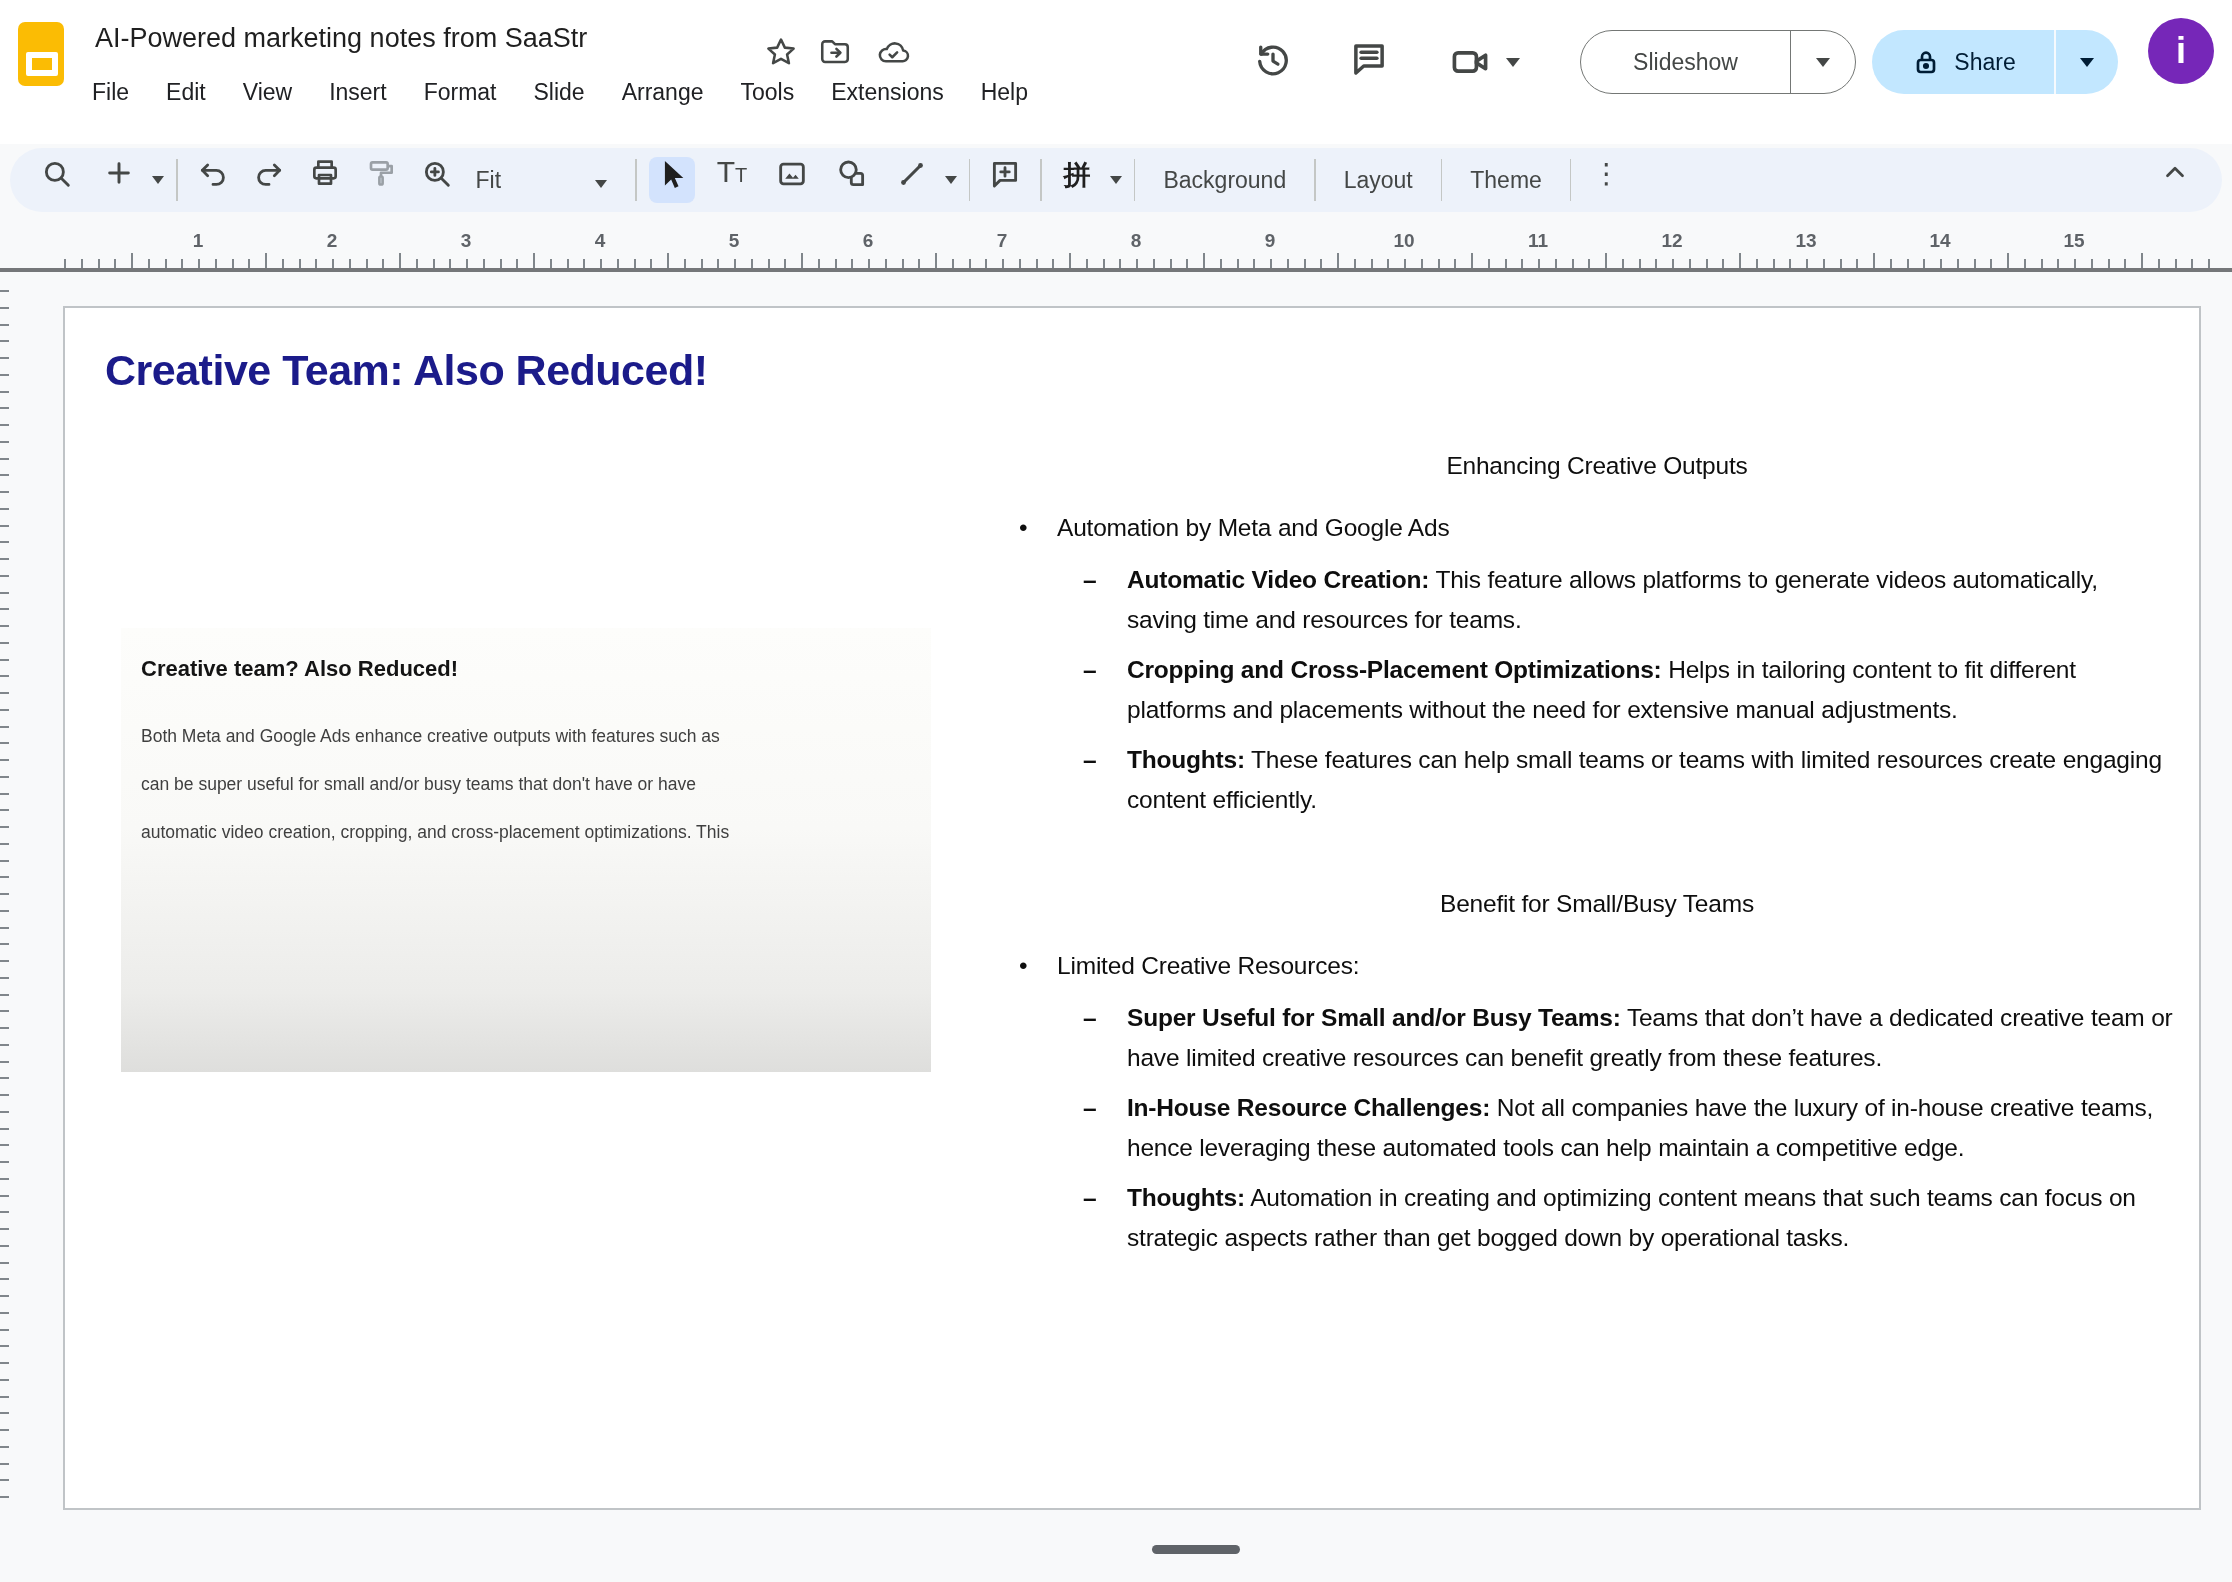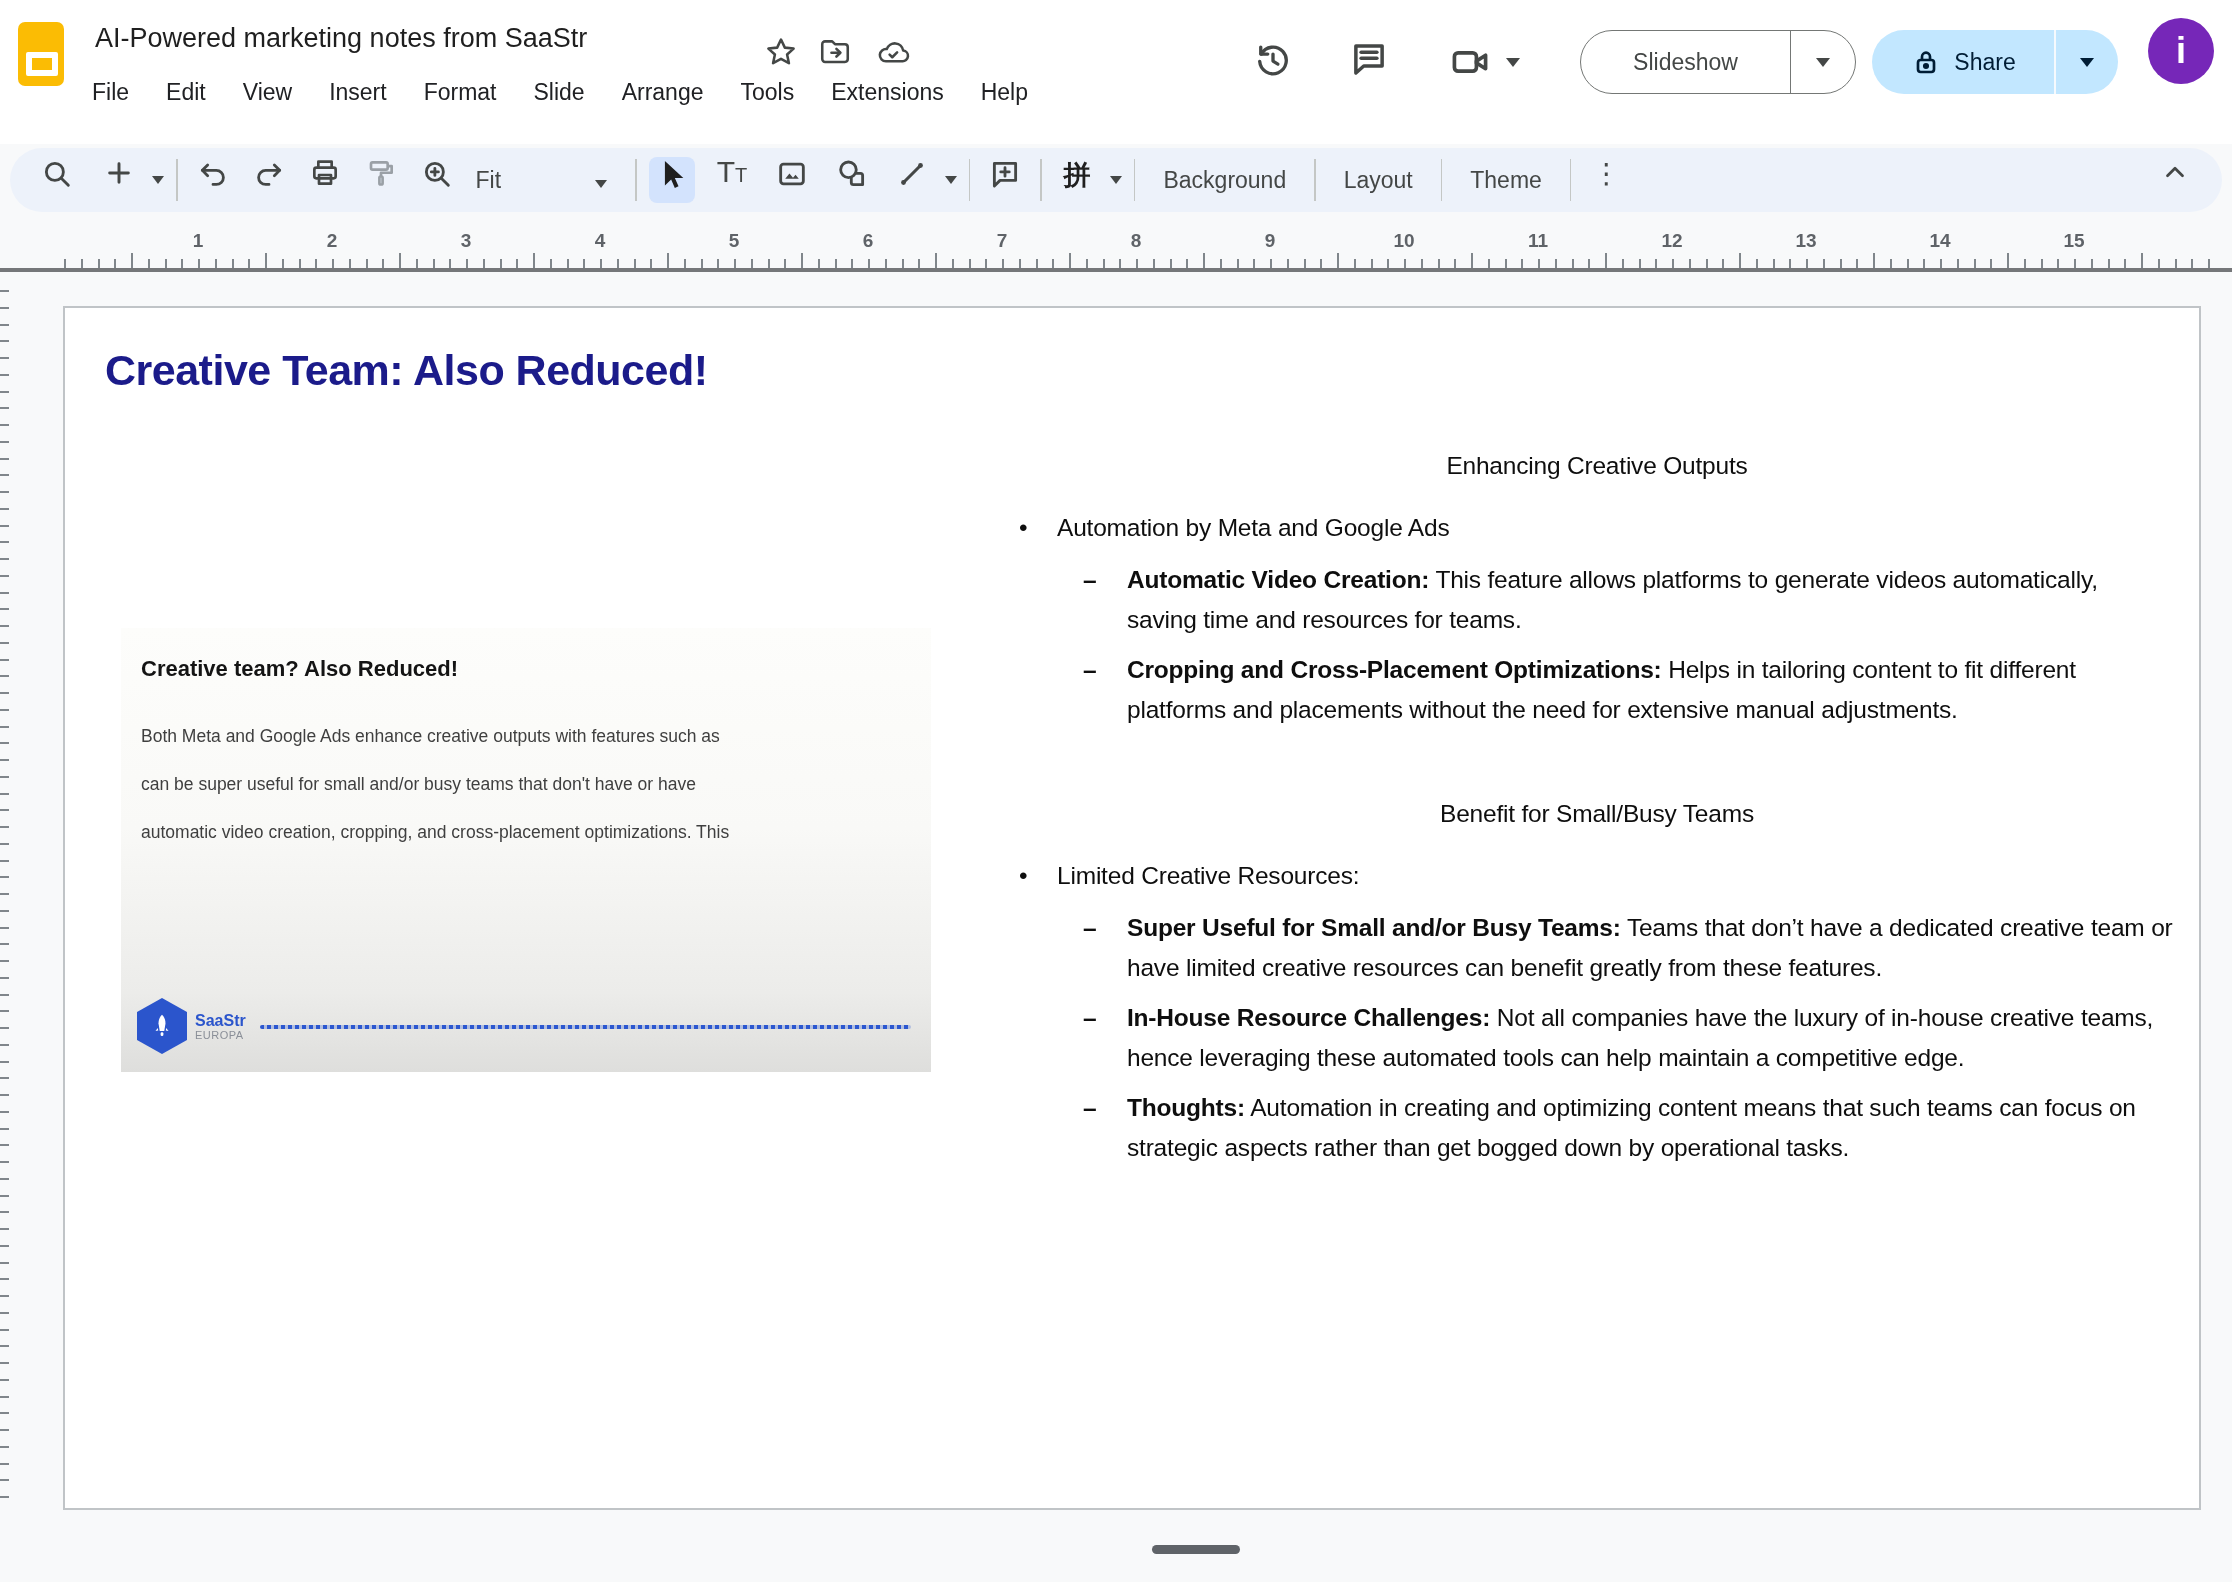--- a/index.html
+++ b/index.html
@@ -525,50 +525,40 @@
 <div class="page">
   <div class="slide-title">Creative Team: Also Reduced!</div>
 
   <div class="shot">
     <div class="shot-heading">Creative team? Also Reduced!</div>
     <div class="shot-body">
       <div>Both Meta and Google Ads enhance creative outputs with features such as</div>
       <div>can be super useful for small and/or busy teams that don't have or have</div>
       <div>automatic video creation, cropping, and cross-placement optimizations. This</div>
     </div>
-    <div class="shot-footer">
-      <div class="hexlogo">
-        <svg viewBox="0 0 24 24" width="30" height="30" fill="#fff">
-          <path d="M12 3c2 1.8 2.8 4.4 2.8 7l-1 6h-3.6l-1-6C9.2 7.4 10 4.8 12 3z"></path>
-          <path d="M8.6 13.5L6.8 16l2.2-.4zM15.4 13.5l1.8 2.5-2.2-.4z"></path>
-          <rect x="10.9" y="17" width="2.2" height="3" rx="1"></rect>
-          </svg>
-      </div>
-      <div class="logotext">
-        <div class="lp">SaaStr</div>
-        <div class="ls">EUROPA</div>
-      </div>
-      <div class="wave"></div>
-    </div>
   </div>
 
   <div class="notes">
     <div class="note-heading">Enhancing Creative Outputs</div>
 
     <div class="b1">
       <div>Automation by Meta and Google Ads</div>
     </div>
     <div class="b2">
       <div><span class="lbl">Automatic Video Creation:</span>
       <span class="txt">This feature allows platforms to generate videos automatically, saving time and resources for teams.</span></div>
     </div>
     <div class="b2">
       <div><span class="lbl">Cropping and Cross-Placement Optimizations:</span>
       <span class="txt">Helps in tailoring content to fit different platforms and placements without the need for extensive manual adjustments.</span></div>
     </div>
+    <div class="b2">
+      <div><span class="lbl">Thoughts:</span>
+      <span class="txt">These features can help small teams or teams with limited resources create engaging content efficiently.</span></div>
+    </div>
 
     <div class="note-heading sec2-heading">Benefit for Small/Busy Teams</div>
 
     <div class="b1">
       <div>Limited Creative Resources:</div>
     </div>
     <div class="b2">
       <div><span class="lbl">Super Useful for Small and/or Busy Teams:</span>
       <span class="txt">Teams that don’t have a dedicated creative team or have limited creative resources can benefit greatly from these features.</span></div>
     </div>

